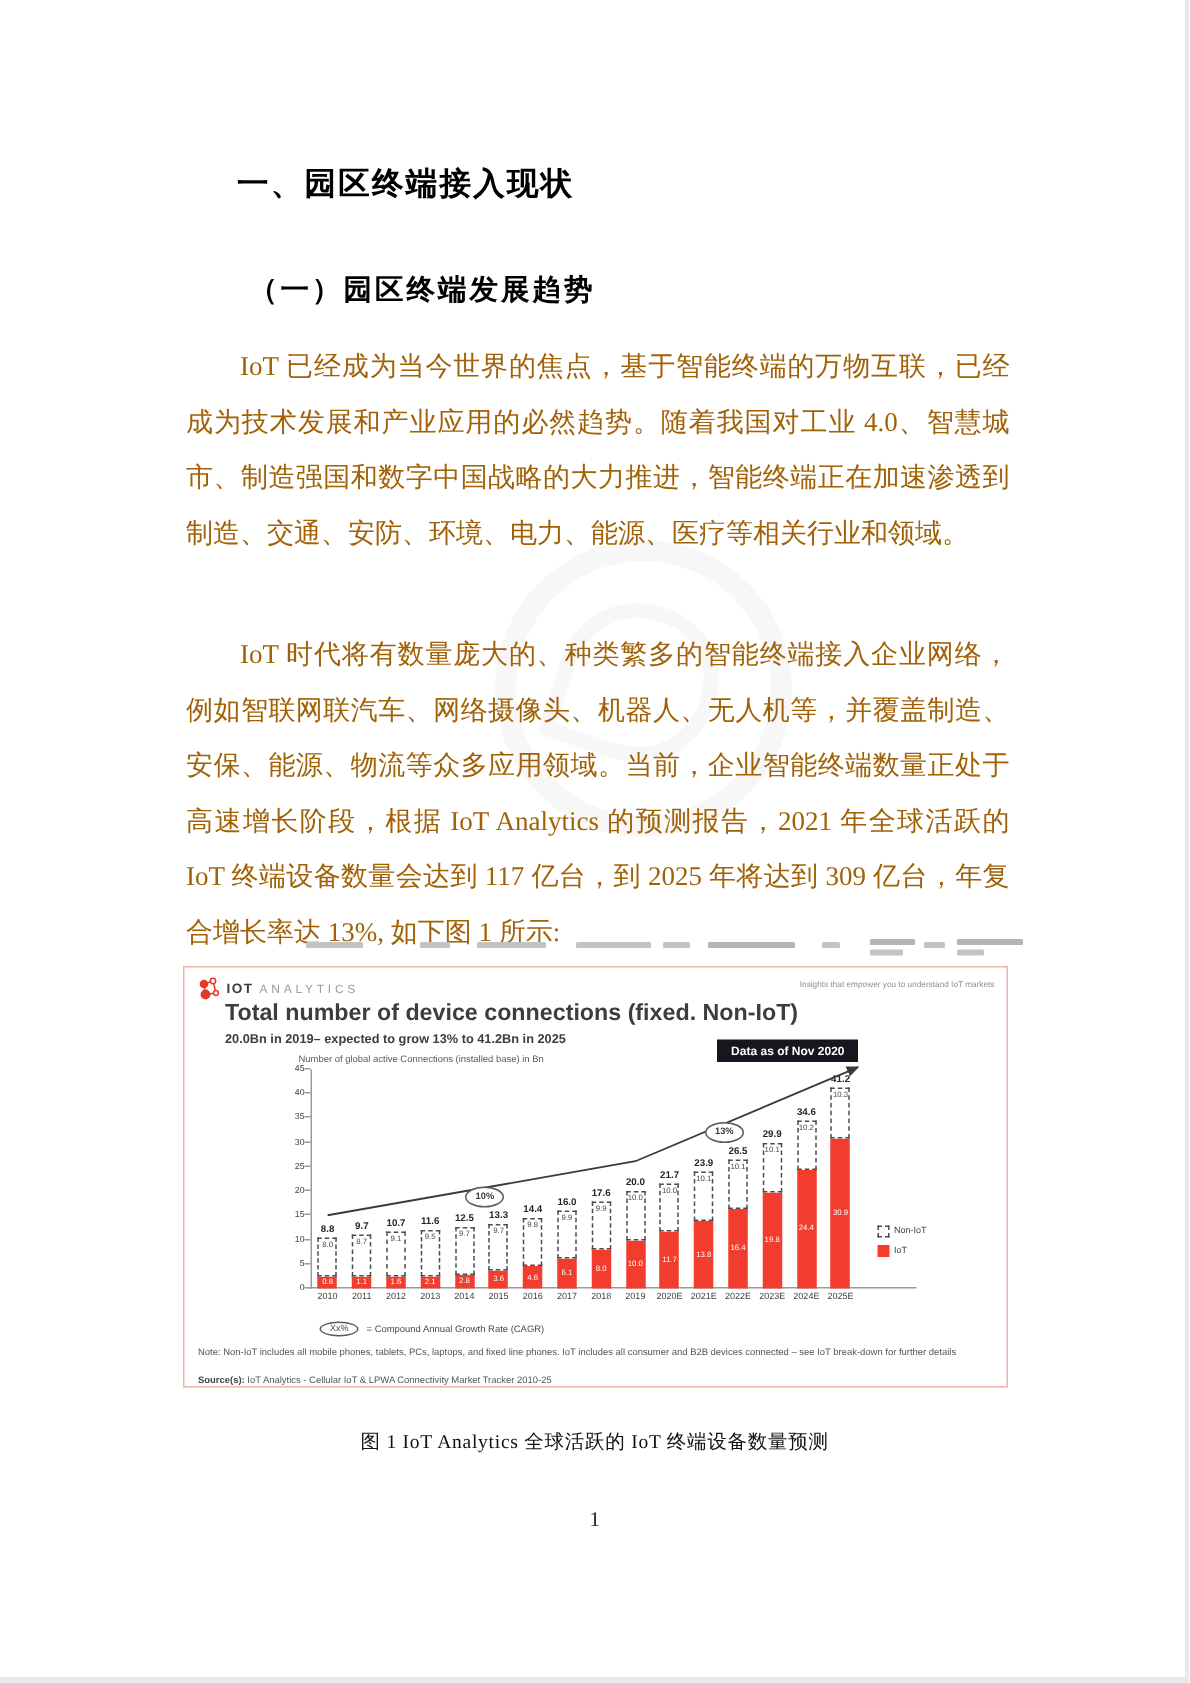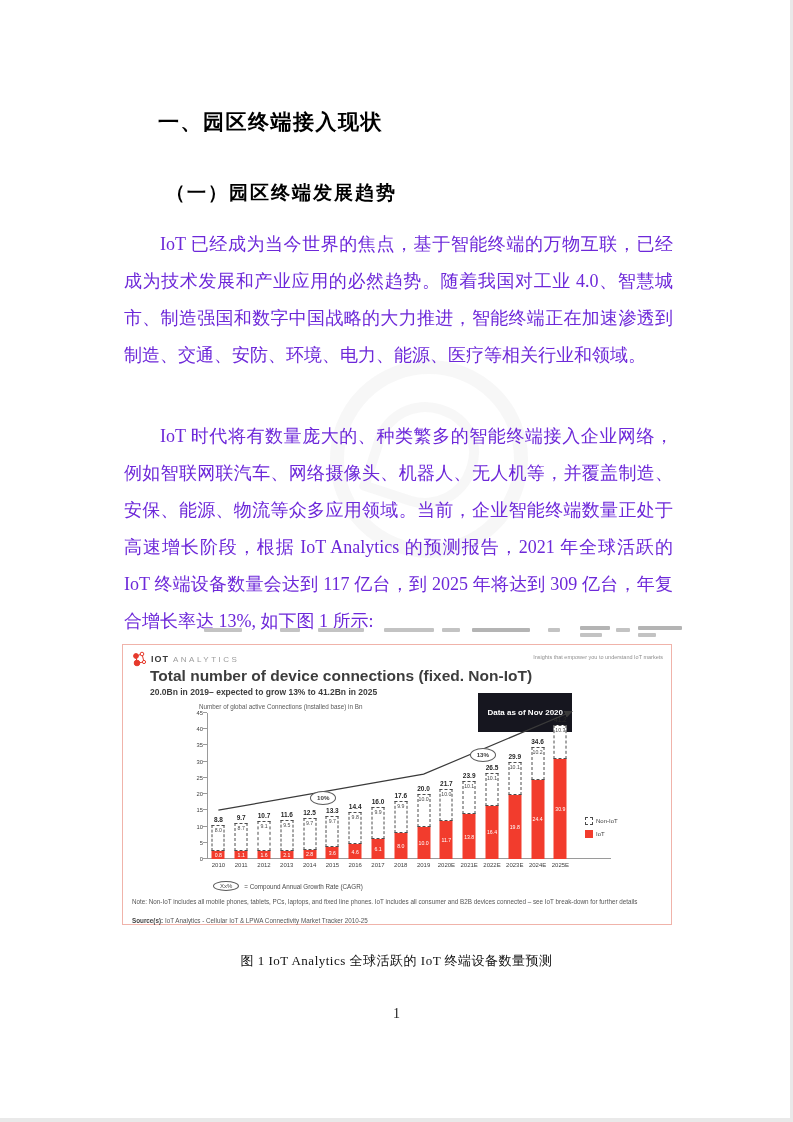--- a/index.html
+++ b/index.html
@@ -18,21 +18,21 @@
     font-family:"Liberation Sans","DejaVu Sans",sans-serif;
     font-size:21px;font-weight:bold;letter-spacing:1.5px;color:#000;
   }
   .h2{
     position:absolute;left:166px;top:180px;margin:0;
     font-size:19px;font-weight:bold;letter-spacing:2px;color:#000;
   }
   .para{
     position:absolute;left:124px;width:549px;margin:0;
     font-size:18px;line-height:37px;text-align:justify;text-justify:inter-ideograph;
-    text-indent:2em;color:#6d28d9;
+    text-indent:2em;color:#a16207;
   }
   .para1{top:226px;}
   .para2{top:418px;}
   
   .dashrow{position:absolute;left:196px;top:626px;width:470px;height:16px;}
   .dashrow i{position:absolute;background:#c3c3c3;height:4px;border-radius:1px;display:block;}
   
   .chart-box{
     position:absolute;left:122px;top:644px;width:550px;height:281px;
     background:#fff;border:1px solid #f0b3aa;box-sizing:border-box;
@@ -40,21 +40,21 @@
   }
   .ch-header{position:absolute;left:8px;top:6px;right:8px;height:16px;}
   .logo{display:flex;align-items:center;gap:4px;float:left;}
   .logo svg{display:block;}
   .logo .t1{font-size:9px;font-weight:bold;color:#3a3a3a;letter-spacing:1px;}
   .logo .t2{font-size:8px;color:#9b9b9b;letter-spacing:2.5px;}
   .tagline{float:right;font-size:5.5px;color:#8f8f8f;margin-top:3px;}
   .ch-title{position:absolute;left:27px;top:22px;font-size:15.5px;font-weight:bold;color:#3d3d3d;}
   .ch-sub{position:absolute;left:27px;top:42px;font-size:8.5px;font-weight:bold;color:#3d3d3d;}
   .badge{position:absolute;top:48px;right:99px;background:#16161f;color:#fff;
-    font-size:8px;font-weight:bold;padding:15px 9px;}
+    font-size:8px;font-weight:bold;padding:3px 9px;}
   .ylabel{position:absolute;left:76px;top:58px;font-size:6.3px;color:#5a5a5a;}
   .plot{position:absolute;left:84px;top:68px;width:440px;height:146px;}
   .yaxis-line{position:absolute;left:0;bottom:0;width:1px;height:146px;background:#9a9a9a;}
   .xaxis-line{position:absolute;left:-2px;bottom:0;width:406px;height:1px;background:#9a9a9a;}
   .ytick{position:absolute;width:4px;height:1px;background:#9a9a9a;left:-4px;}
   .yticklab{position:absolute;right:444px;transform:translateY(-50%);font-size:5.8px;color:#3f3f3f;
     width:20px;text-align:right;left:-24px;}
   .bargroup{position:absolute;bottom:0;}
   .bar-iot{position:absolute;left:50%;transform:translateX(-50%);bottom:0;background:#f23c2d;}
   .bar-iot span{position:absolute;left:0;right:0;top:50%;transform:translateY(-50%);

